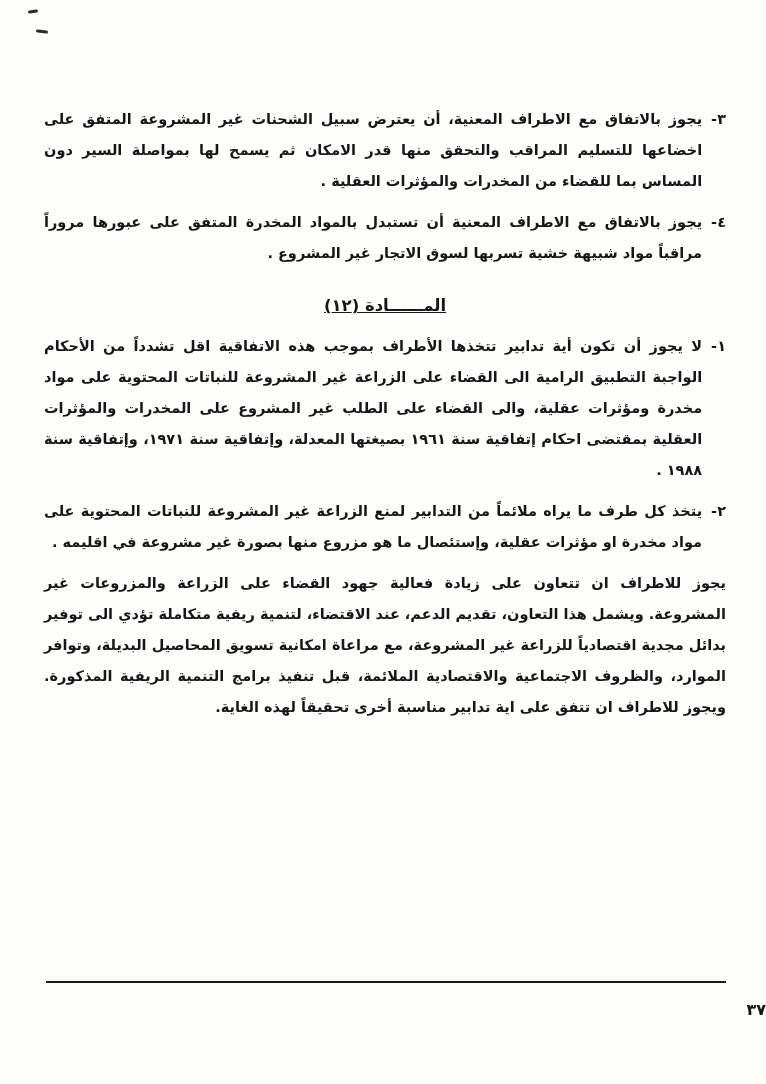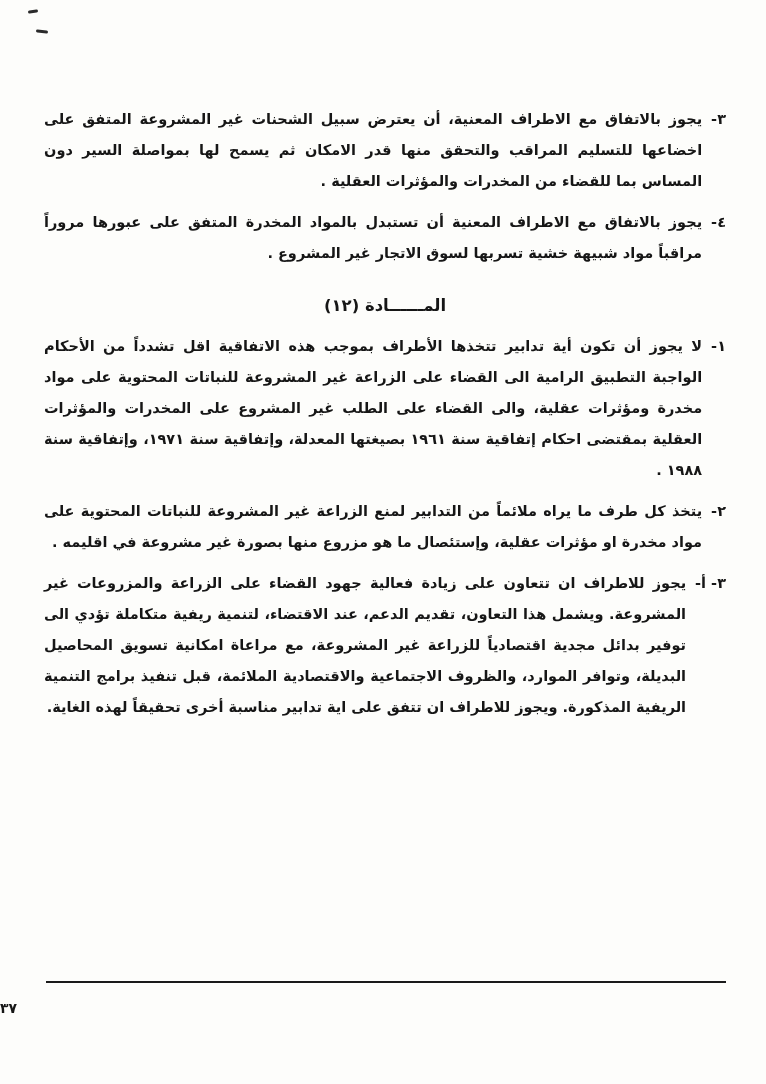--- a/index.html
+++ b/index.html
@@ -33,20 +33,21 @@
     flex: 0 0 auto;
     white-space: nowrap;
   }
   .ptext { flex: 1; }
   .article-title {
     text-align: center;
     font-size: 16.5px;
     font-weight: bold;
     margin: 22px 0 10px 0;
     line-height: 30px;
+    text-decoration: underline;
   }
   .subtitle {
     text-align: center;
     font-size: 16px;
     font-weight: bold;
     line-height: 36px;
   }
   .subtitle-block { margin-bottom: 12px; }
   .footer-rule {
     position: absolute;
@@ -54,23 +55,23 @@
     right: 40px;
     left: 46px;
     height: 2px;
     background: #1a1a1a;
   }
   .page-number {
     position: absolute;
     top: 1000px;
     left: 0;
     right: 0;
-    text-align: left;
+    text-align: right;
     font-weight: bold;
-    font-size: 14px;
+    font-size: 16px;
     letter-spacing: 1px;
   }
   .scan-mark {
     position: absolute;
     background: #2a2a2a;
     border-radius: 2px;
   }
   .mark1 { top: 10px; left: 28px; width: 10px; height: 3px; transform: rotate(-8deg); }
   .mark2 { top: 30px; left: 36px; width: 12px; height: 3px; transform: rotate(6deg); }
 </style>
@@ -101,21 +102,20 @@
       <span class="num">١-</span>
       <div class="ptext">لا يجوز أن تكون أية تدابير تتخذها الأطراف بموجب هذه الاتفاقية اقل تشدداً من الأحكام الواجبة التطبيق الرامية الى القضاء على الزراعة غير المشروعة للنباتات المحتوية على مواد مخدرة ومؤثرات عقلية، والى القضاء على الطلب غير المشروع على المخدرات والمؤثرات العقلية بمقتضى احكام إتفاقية سنة ١٩٦١ بصيغتها المعدلة، وإتفاقية سنة ١٩٧١، وإتفاقية سنة ١٩٨٨ .</div>
     </div>
 
     <div class="para">
       <span class="num">٢-</span>
       <div class="ptext">يتخذ كل طرف ما يراه ملائماً من التدابير لمنع الزراعة غير المشروعة للنباتات المحتوية على مواد مخدرة او مؤثرات عقلية، وإستئصال ما هو مزروع منها بصورة غير مشروعة في اقليمه .</div>
     </div>
 
     <div class="para">
-      <span class="num">٣- أ-</span>
       <div class="ptext">يجوز للاطراف ان تتعاون على زيادة فعالية جهود القضاء على الزراعة والمزروعات غير المشروعة. ويشمل هذا التعاون، تقديم الدعم، عند الاقتضاء، لتنمية ريفية متكاملة تؤدي الى توفير بدائل مجدية اقتصادياً للزراعة غير المشروعة، مع مراعاة امكانية تسويق المحاصيل البديلة، وتوافر الموارد، والظروف الاجتماعية والاقتصادية الملائمة، قبل تنفيذ برامج التنمية الريفية المذكورة. ويجوز للاطراف ان تتفق على اية تدابير مناسبة أخرى تحقيقاً لهذه الغاية.</div>
     </div>
 
   </div>
 
   <div class="footer-rule"></div>
   <div class="page-number">٣٧</div>
 
 </div>
 

